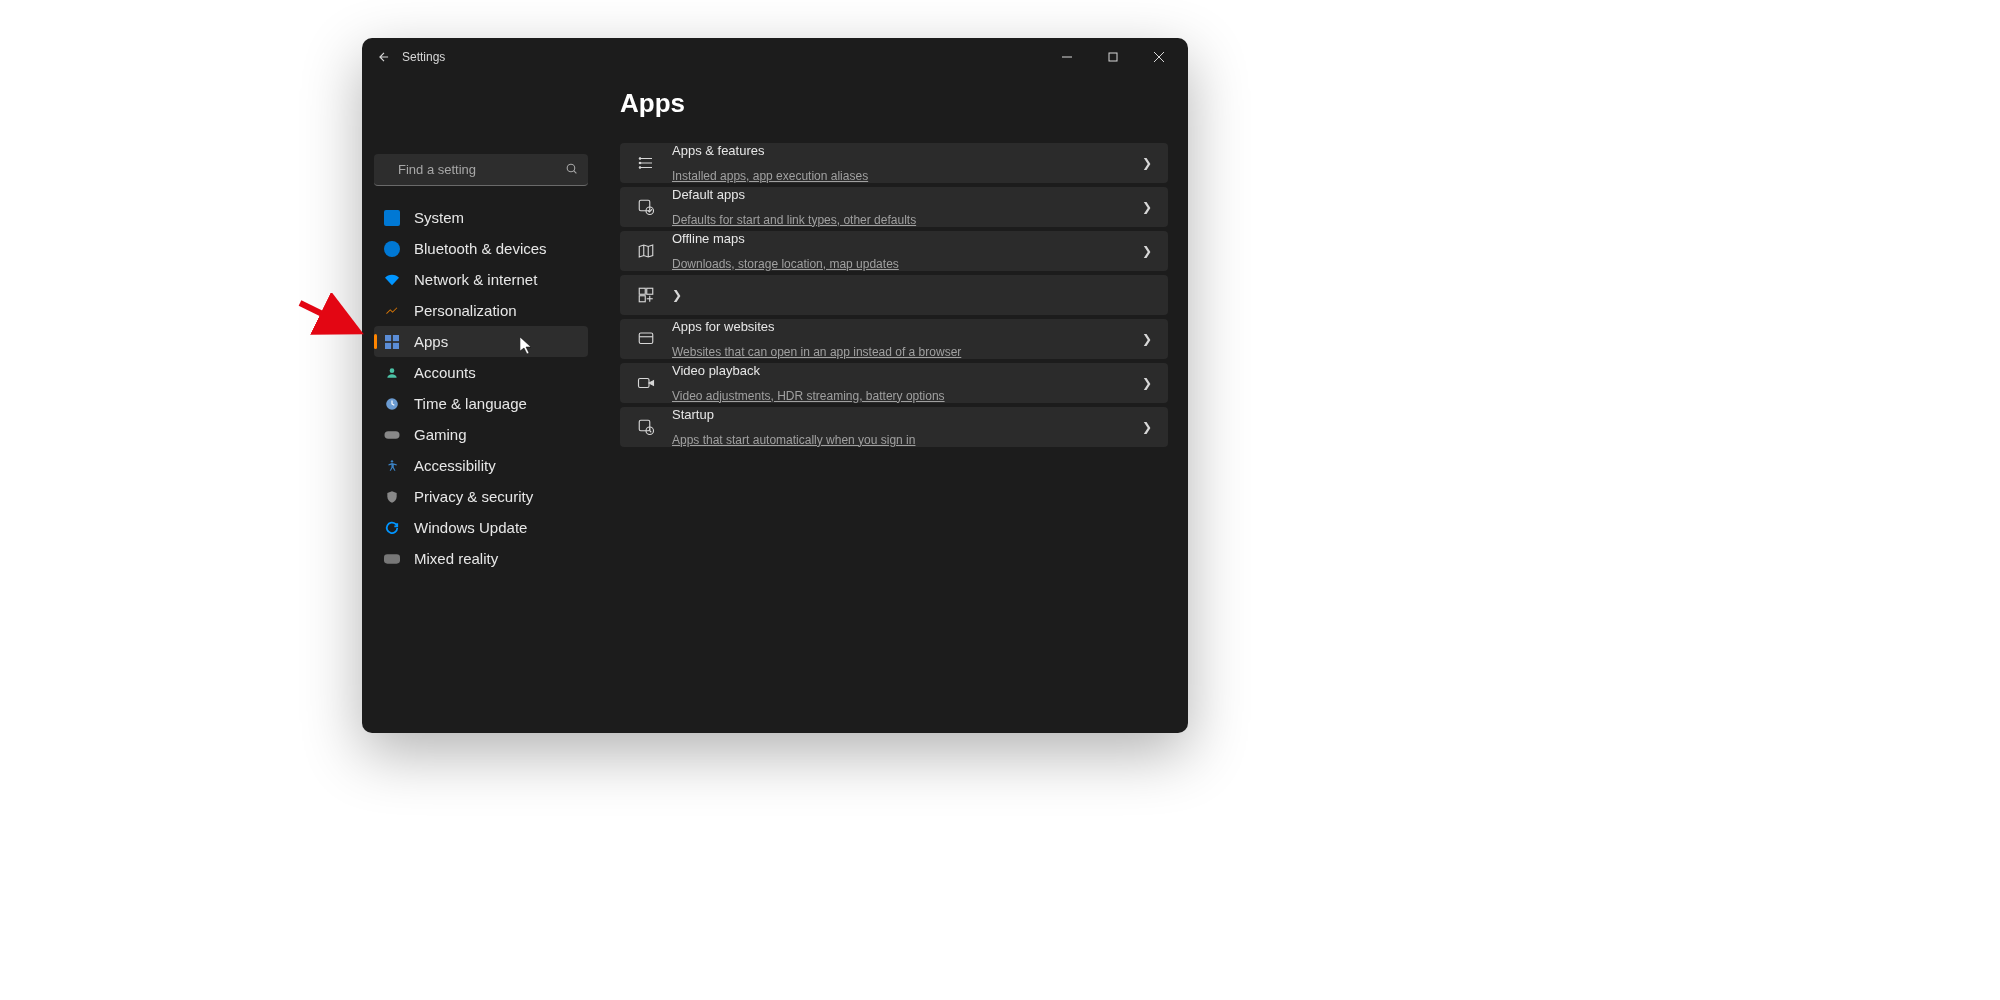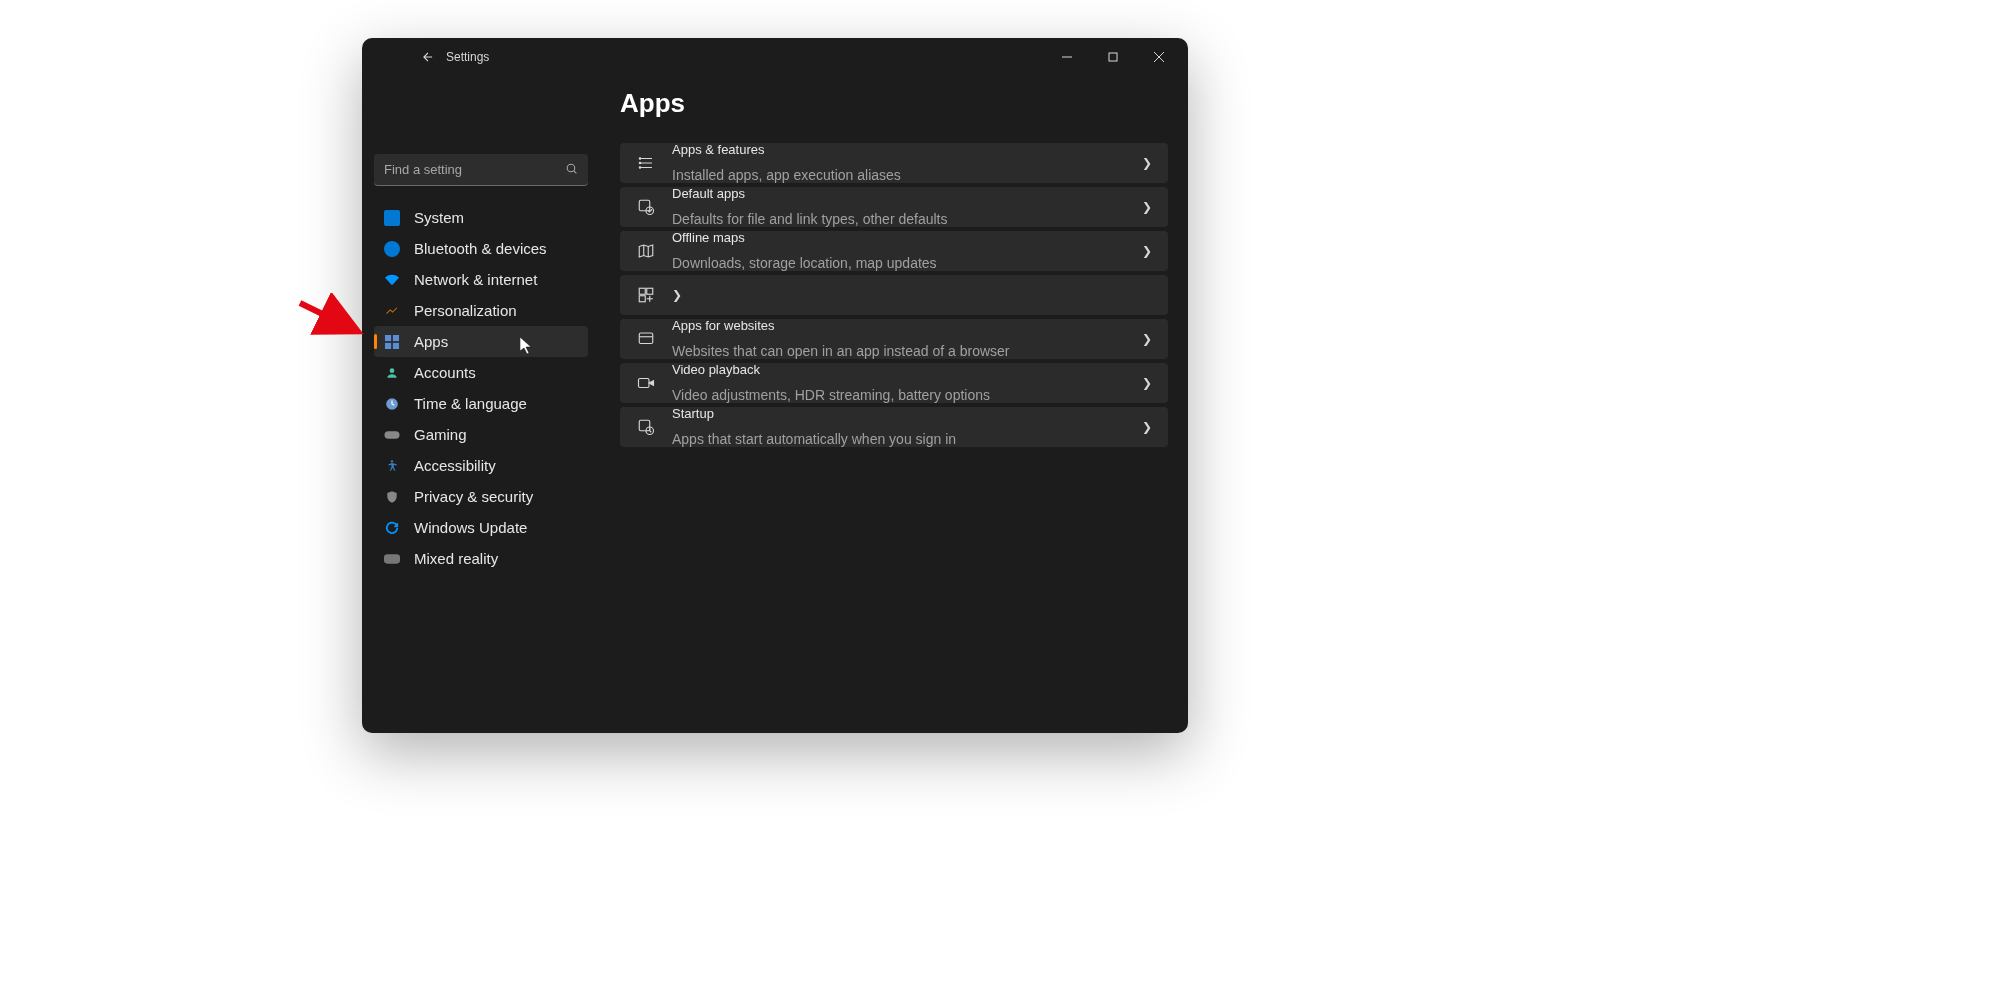--- a/index.html
+++ b/index.html
@@ -23,21 +23,20 @@
       background: #1c1c1c;
       border-radius: 10px;
       box-shadow: 0 20px 60px rgba(0,0,0,0.3);
       overflow: hidden;
     }
     .titlebar {
       height: 38px;
       display: flex;
       align-items: center;
       padding: 4px 6px;
-      margin-left: 44px;
     }
     .back-btn {
       width: 32px;
       height: 32px;
       display: flex;
       align-items: center;
       justify-content: center;
       color: #d7d7d7;
       cursor: pointer;
     }
@@ -72,21 +71,21 @@
       margin-top: 68px;
       margin-bottom: 16px;
     }
     .search-input {
       width: 100%;
       height: 32px;
       background: #2d2d2d;
       border: none;
       border-bottom: 1px solid #6a6a6a;
       border-radius: 4px;
-      padding: 0 32px 0 10px;
+      padding: 0 32px 0 24px;
       color: #c7c7c7;
       font-size: 13px;
       outline: none;
     }
     .search-input::placeholder {
       color: #a7a7a7;
     }
     .search-icon {
       position: absolute;
       right: 10px;
@@ -162,23 +161,24 @@
     .card-text {
       flex: 1;
     }
     .card-title {
       color: #e7e7e7;
       font-size: 13px;
       line-height: 1.2;
     }
     .card-sub {
       color: #a0a0a0;
-      font-size: 14px;
+      font-size: 12px;
       line-height: 1.2;
       margin-top: 10px;
+      text-decoration: underline;
     }
     .chevron {
       color: #d7d7d7;
       font-size: 12px;
     }
     .arrow-annotation {
       position: absolute;
       left: 295px;
       top: 293px;
       pointer-events: none;
@@ -354,21 +354,21 @@
       <div class="card">
         <div class="card-icon">
             <svg width="18" height="18" viewBox="0 0 24 24" fill="none" stroke="currentColor" stroke-width="1.5">
               <rect x="3" y="3" width="14" height="14" rx="2"></rect>
               <circle cx="17" cy="17" r="5"></circle>
               <path d="M15 17l1.5 1.5L20 15"></path>
             </svg>
           </div>
         <div class="card-text">
           <div class="card-title">Default apps</div>
-          <div class="card-sub">Defaults for file and link types, other defaults</div>
+          <div class="card-sub">Defaults for start and link types, other defaults</div>
         </div>
         <span class="chevron">❯</span>
       </div>
 
       <div class="card">
         <div class="card-icon">
             <svg width="18" height="18" viewBox="0 0 24 24" fill="none" stroke="currentColor" stroke-width="1.5">
               <path d="M3 6l6-2 6 2 6-2v14l-6 2-6-2-6 2z"></path>
               <line x1="9" y1="4" x2="9" y2="18"></line>
               <line x1="15" y1="6" x2="15" y2="20"></line>

